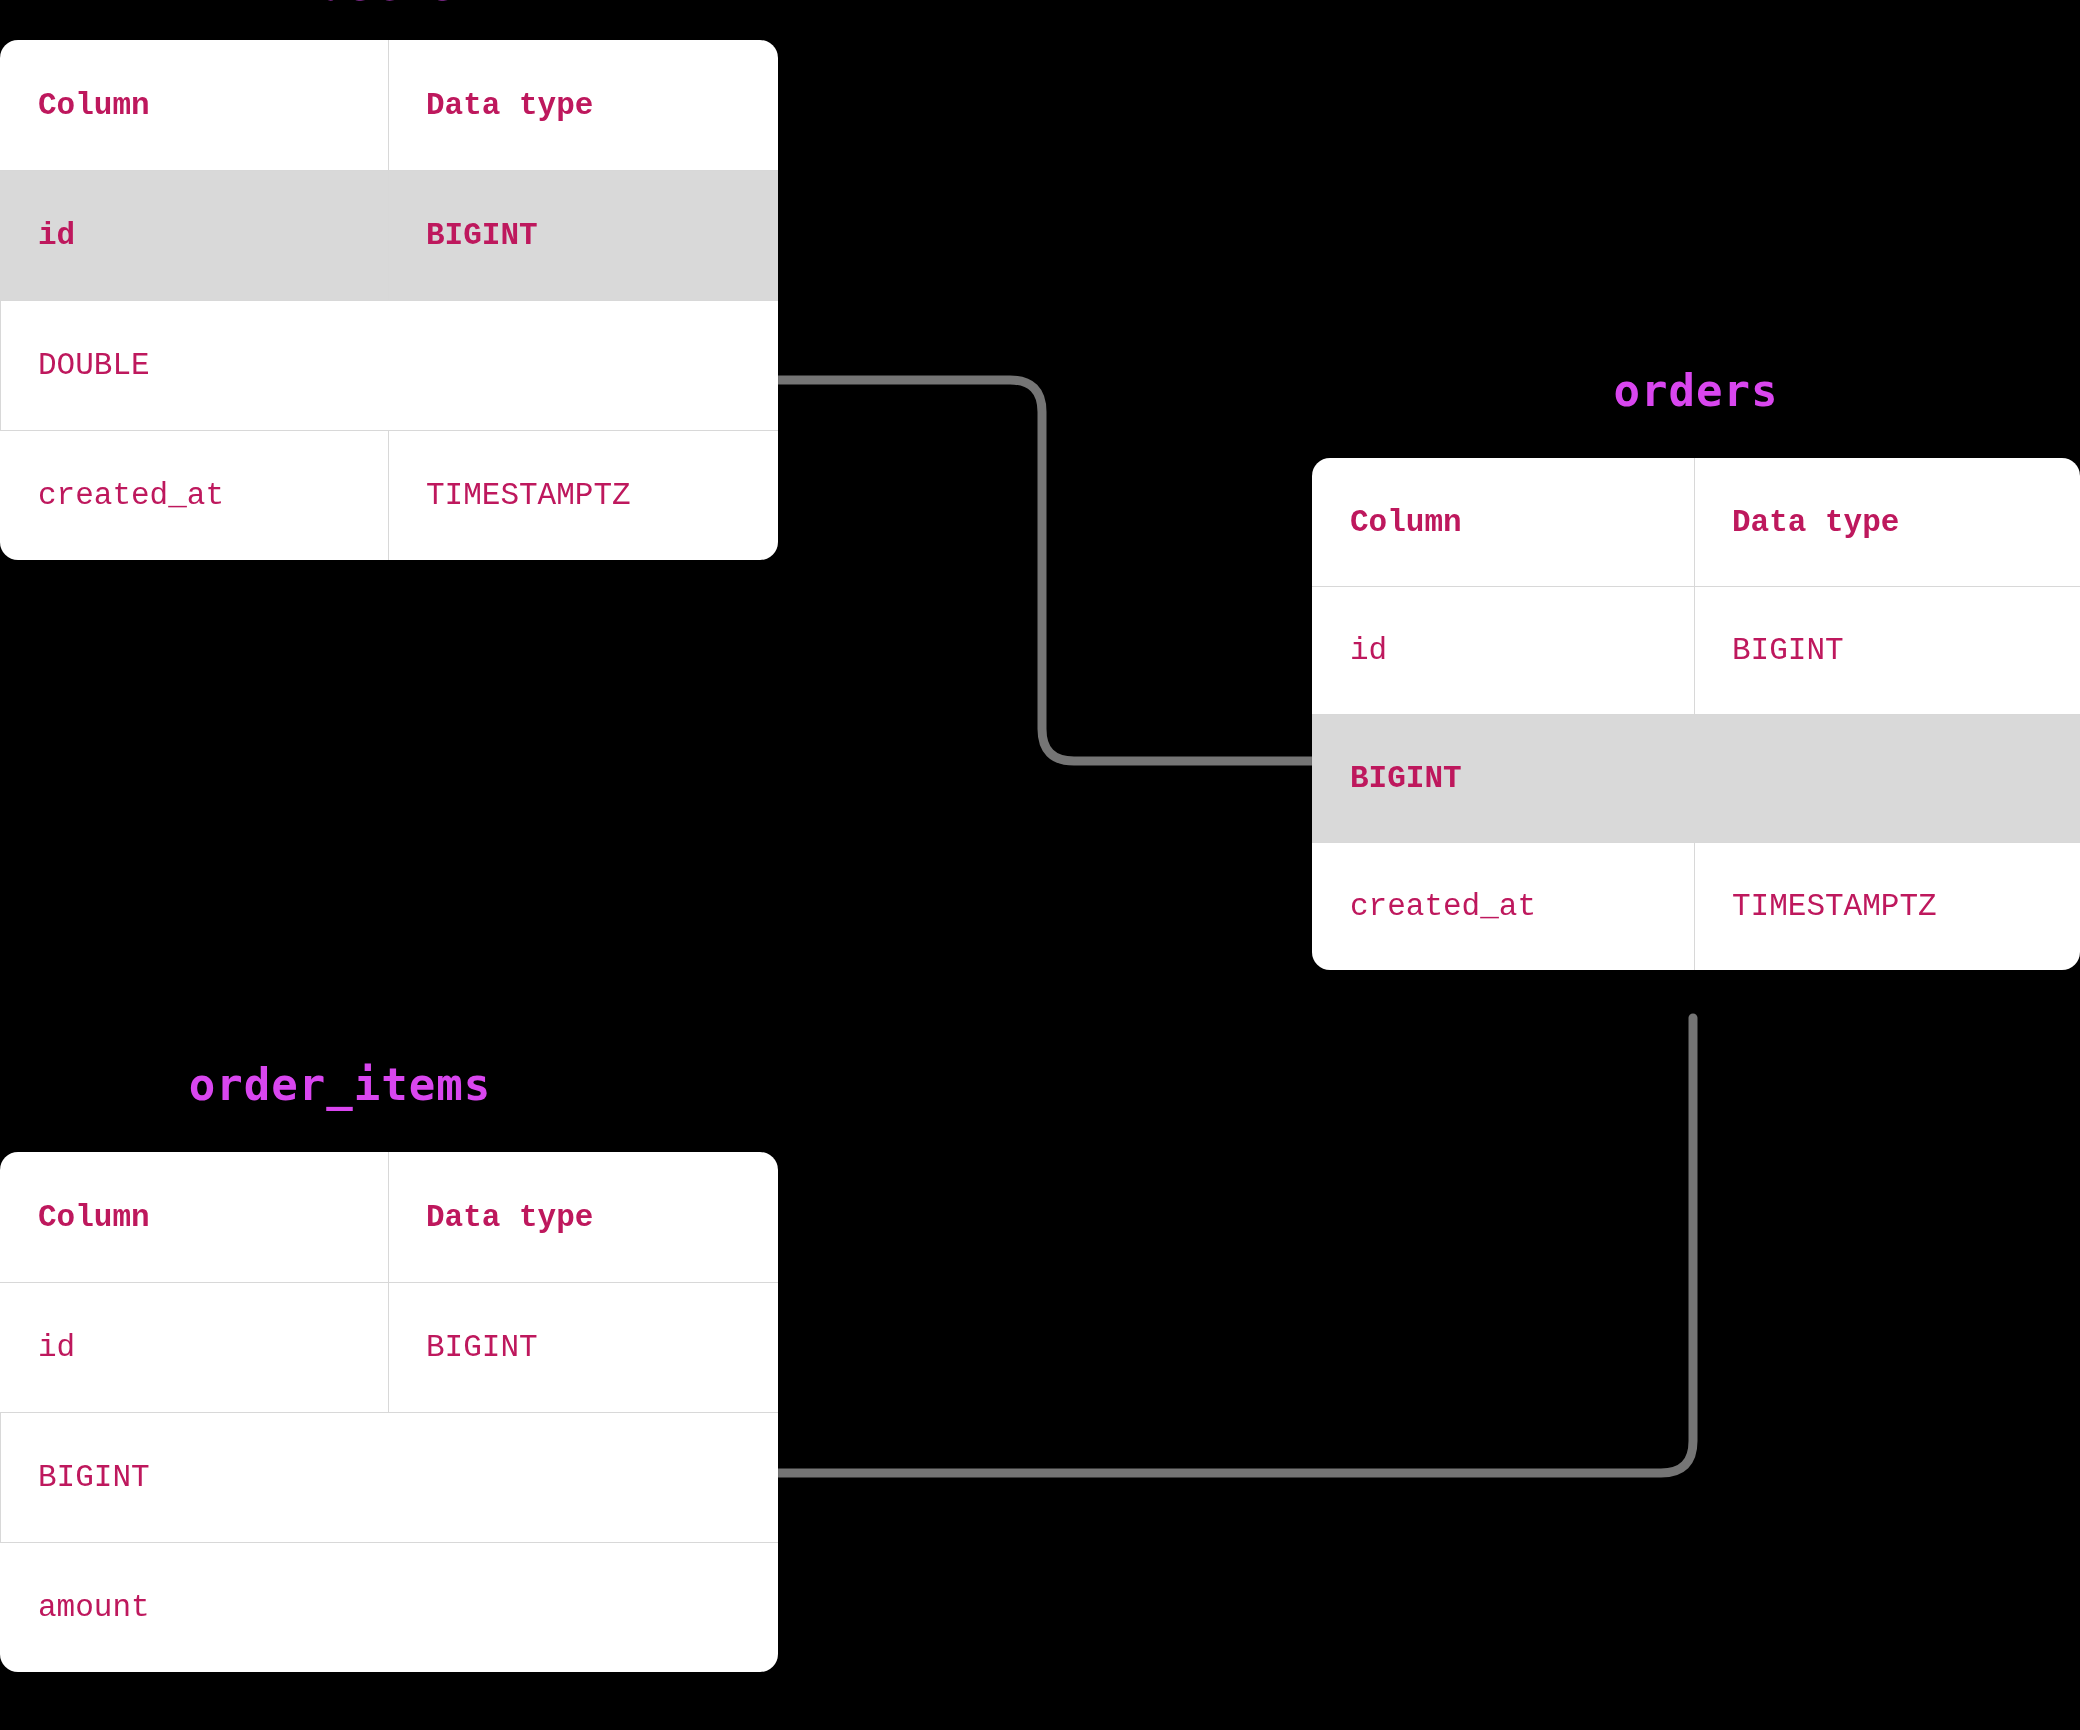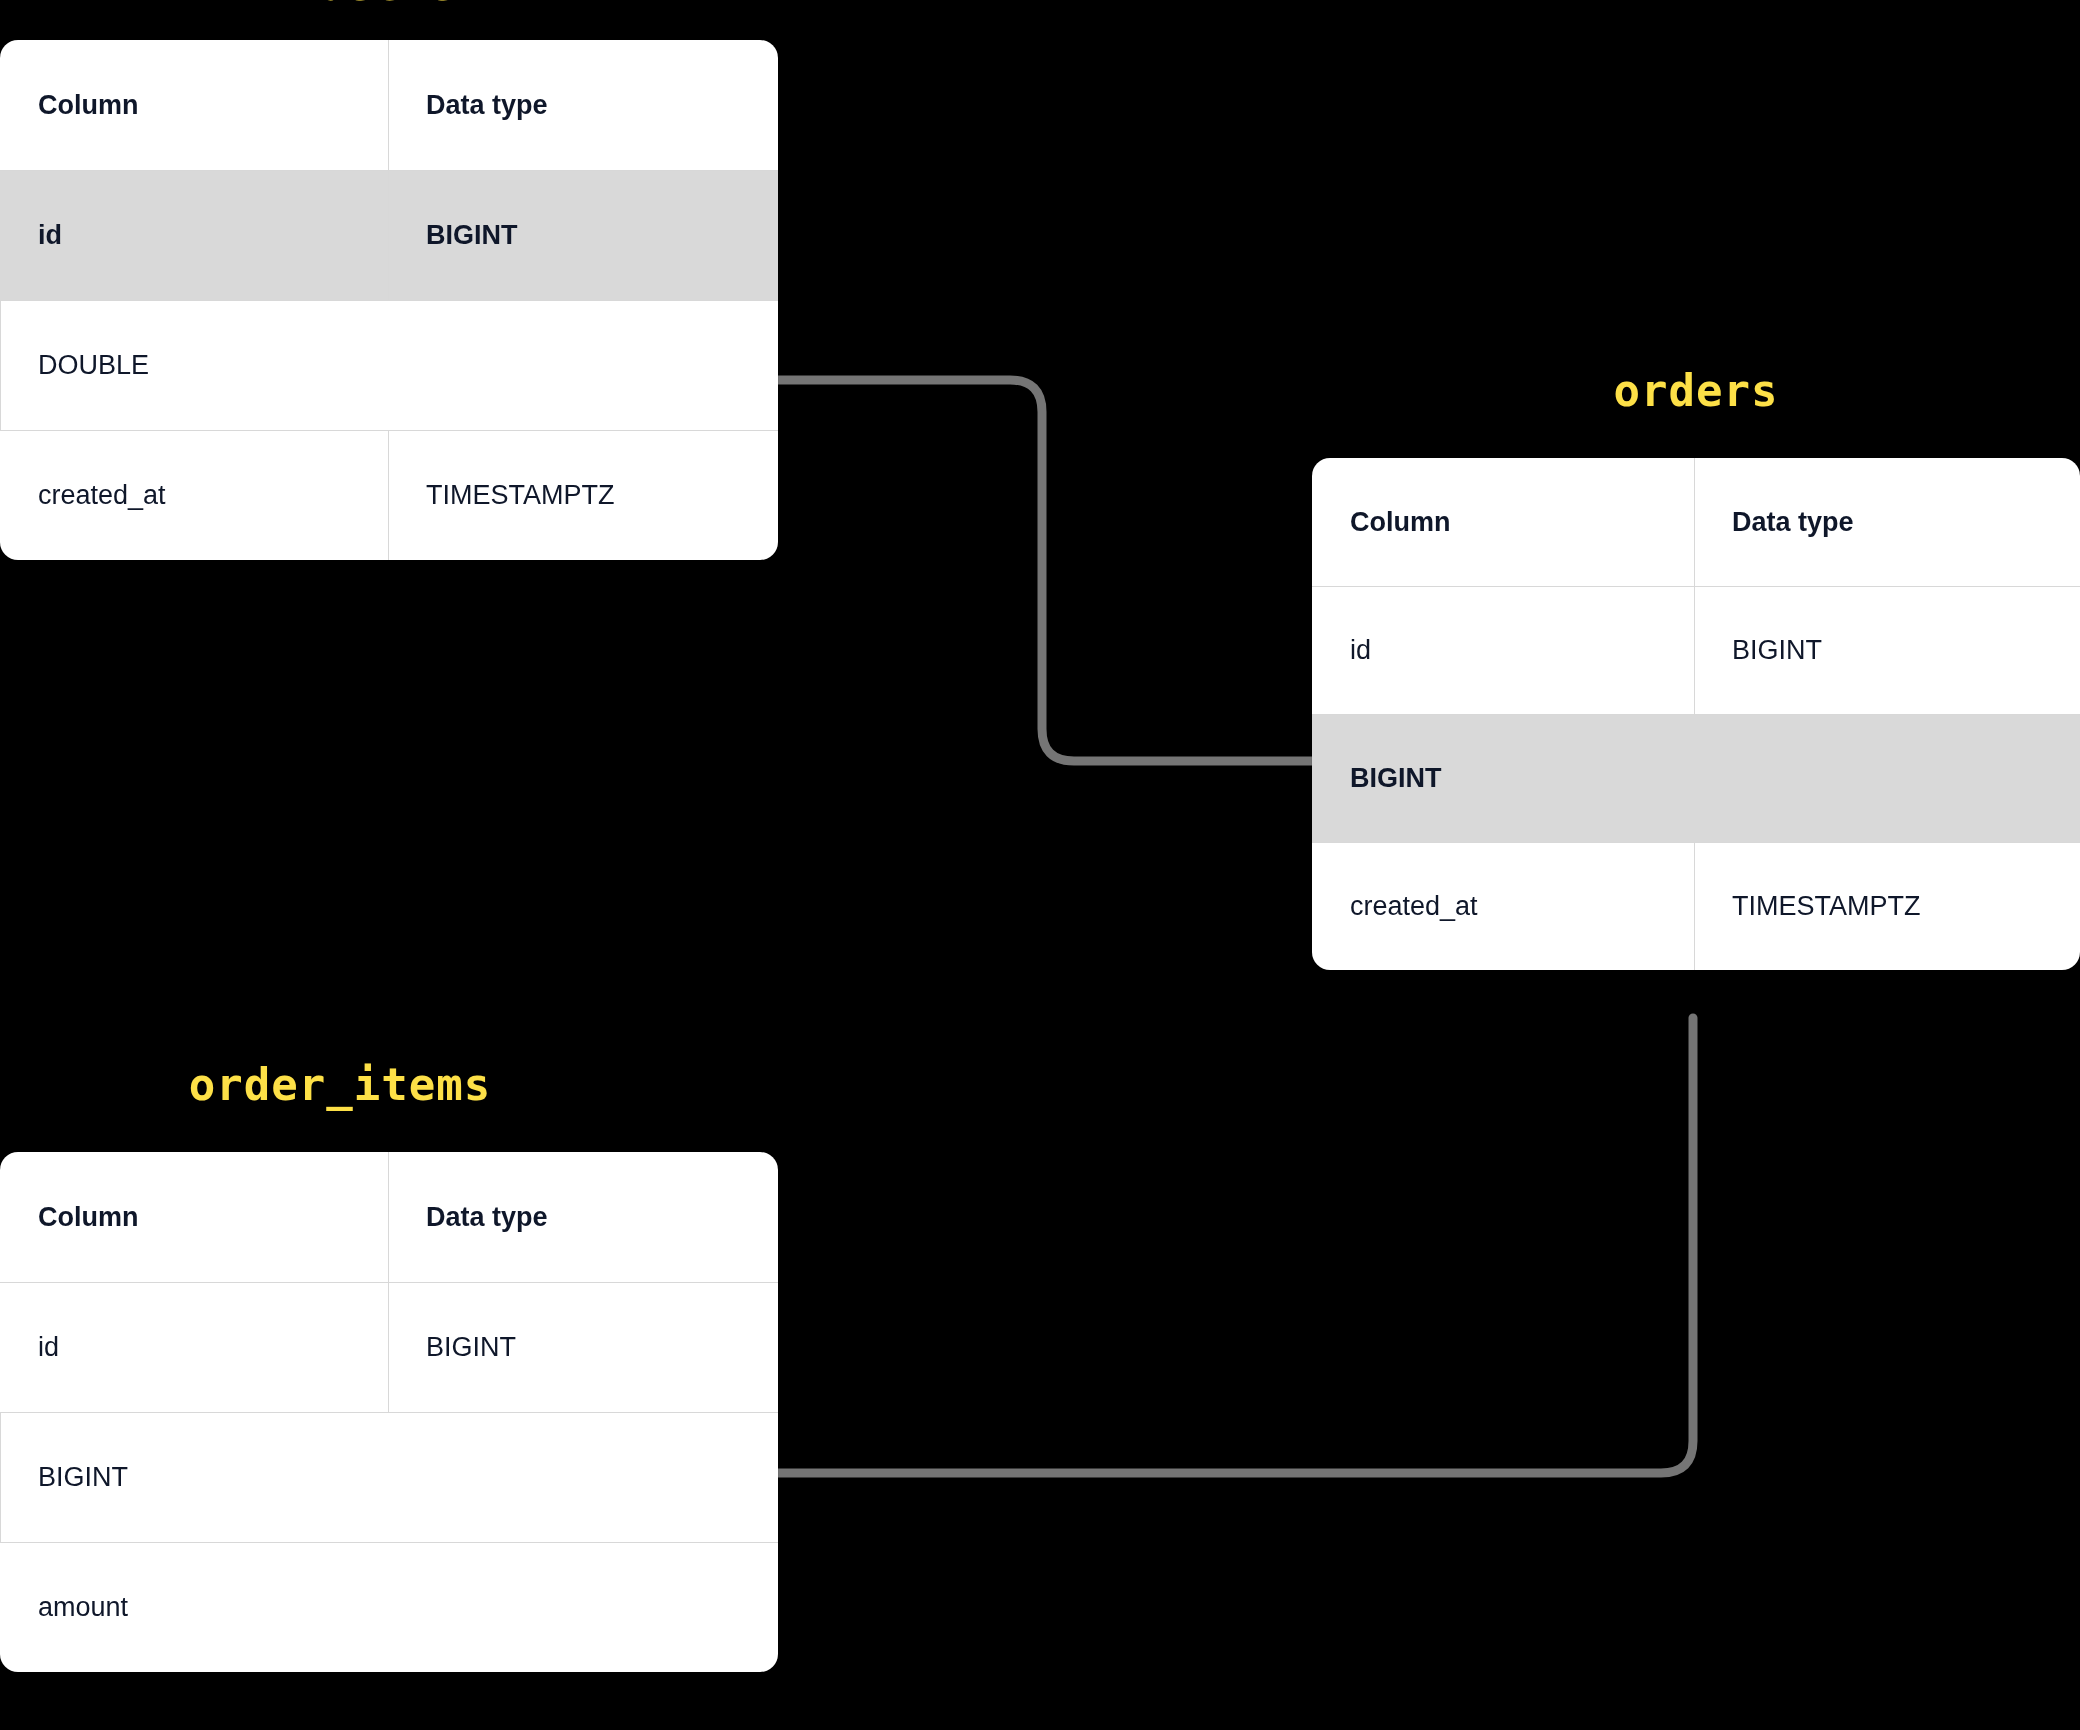--- a/index.html
+++ b/index.html
@@ -30,21 +30,21 @@
     pointer-events: none;
   }
 
   
   .table-group {
     position: absolute;
     z-index: 2;
   }
 
   .table-title {
-    color: #fde047;
+    color: #d946ef;
     font-family: "DejaVu Sans Mono", "Liberation Mono", monospace;
     font-size: 44px;
     font-weight: bold;
     letter-spacing: 1px;
     text-align: center;
     white-space: nowrap;
     line-height: 1.05;
   }
 
   .table-card {
@@ -62,23 +62,23 @@
   .table-row.header-row {
     border-top: none;
   }
   .table-row.highlight {
     background: #d9d9d9;
   }
 
   .cell {
     display: flex;
     align-items: center;
-    color: #0f172a;
-    font-family: Liberation Sans, sans-serif;
-    font-size: 27px;
+    color: #be185d;
+    font-family: Liberation Mono, monospace;
+    font-size: 31px;
     line-height: 1.2;
     white-space: nowrap;
     overflow: hidden;
   }
   .cell.col-name  { padding-left: 38px; }
   .cell.col-type  { padding-left: 37px; border-left: 1.5px solid #d8d8d8; }
 
   .table-row.header-row .cell { font-weight: bold; }
   .table-row.highlight .cell  { font-weight: bold; }
 

